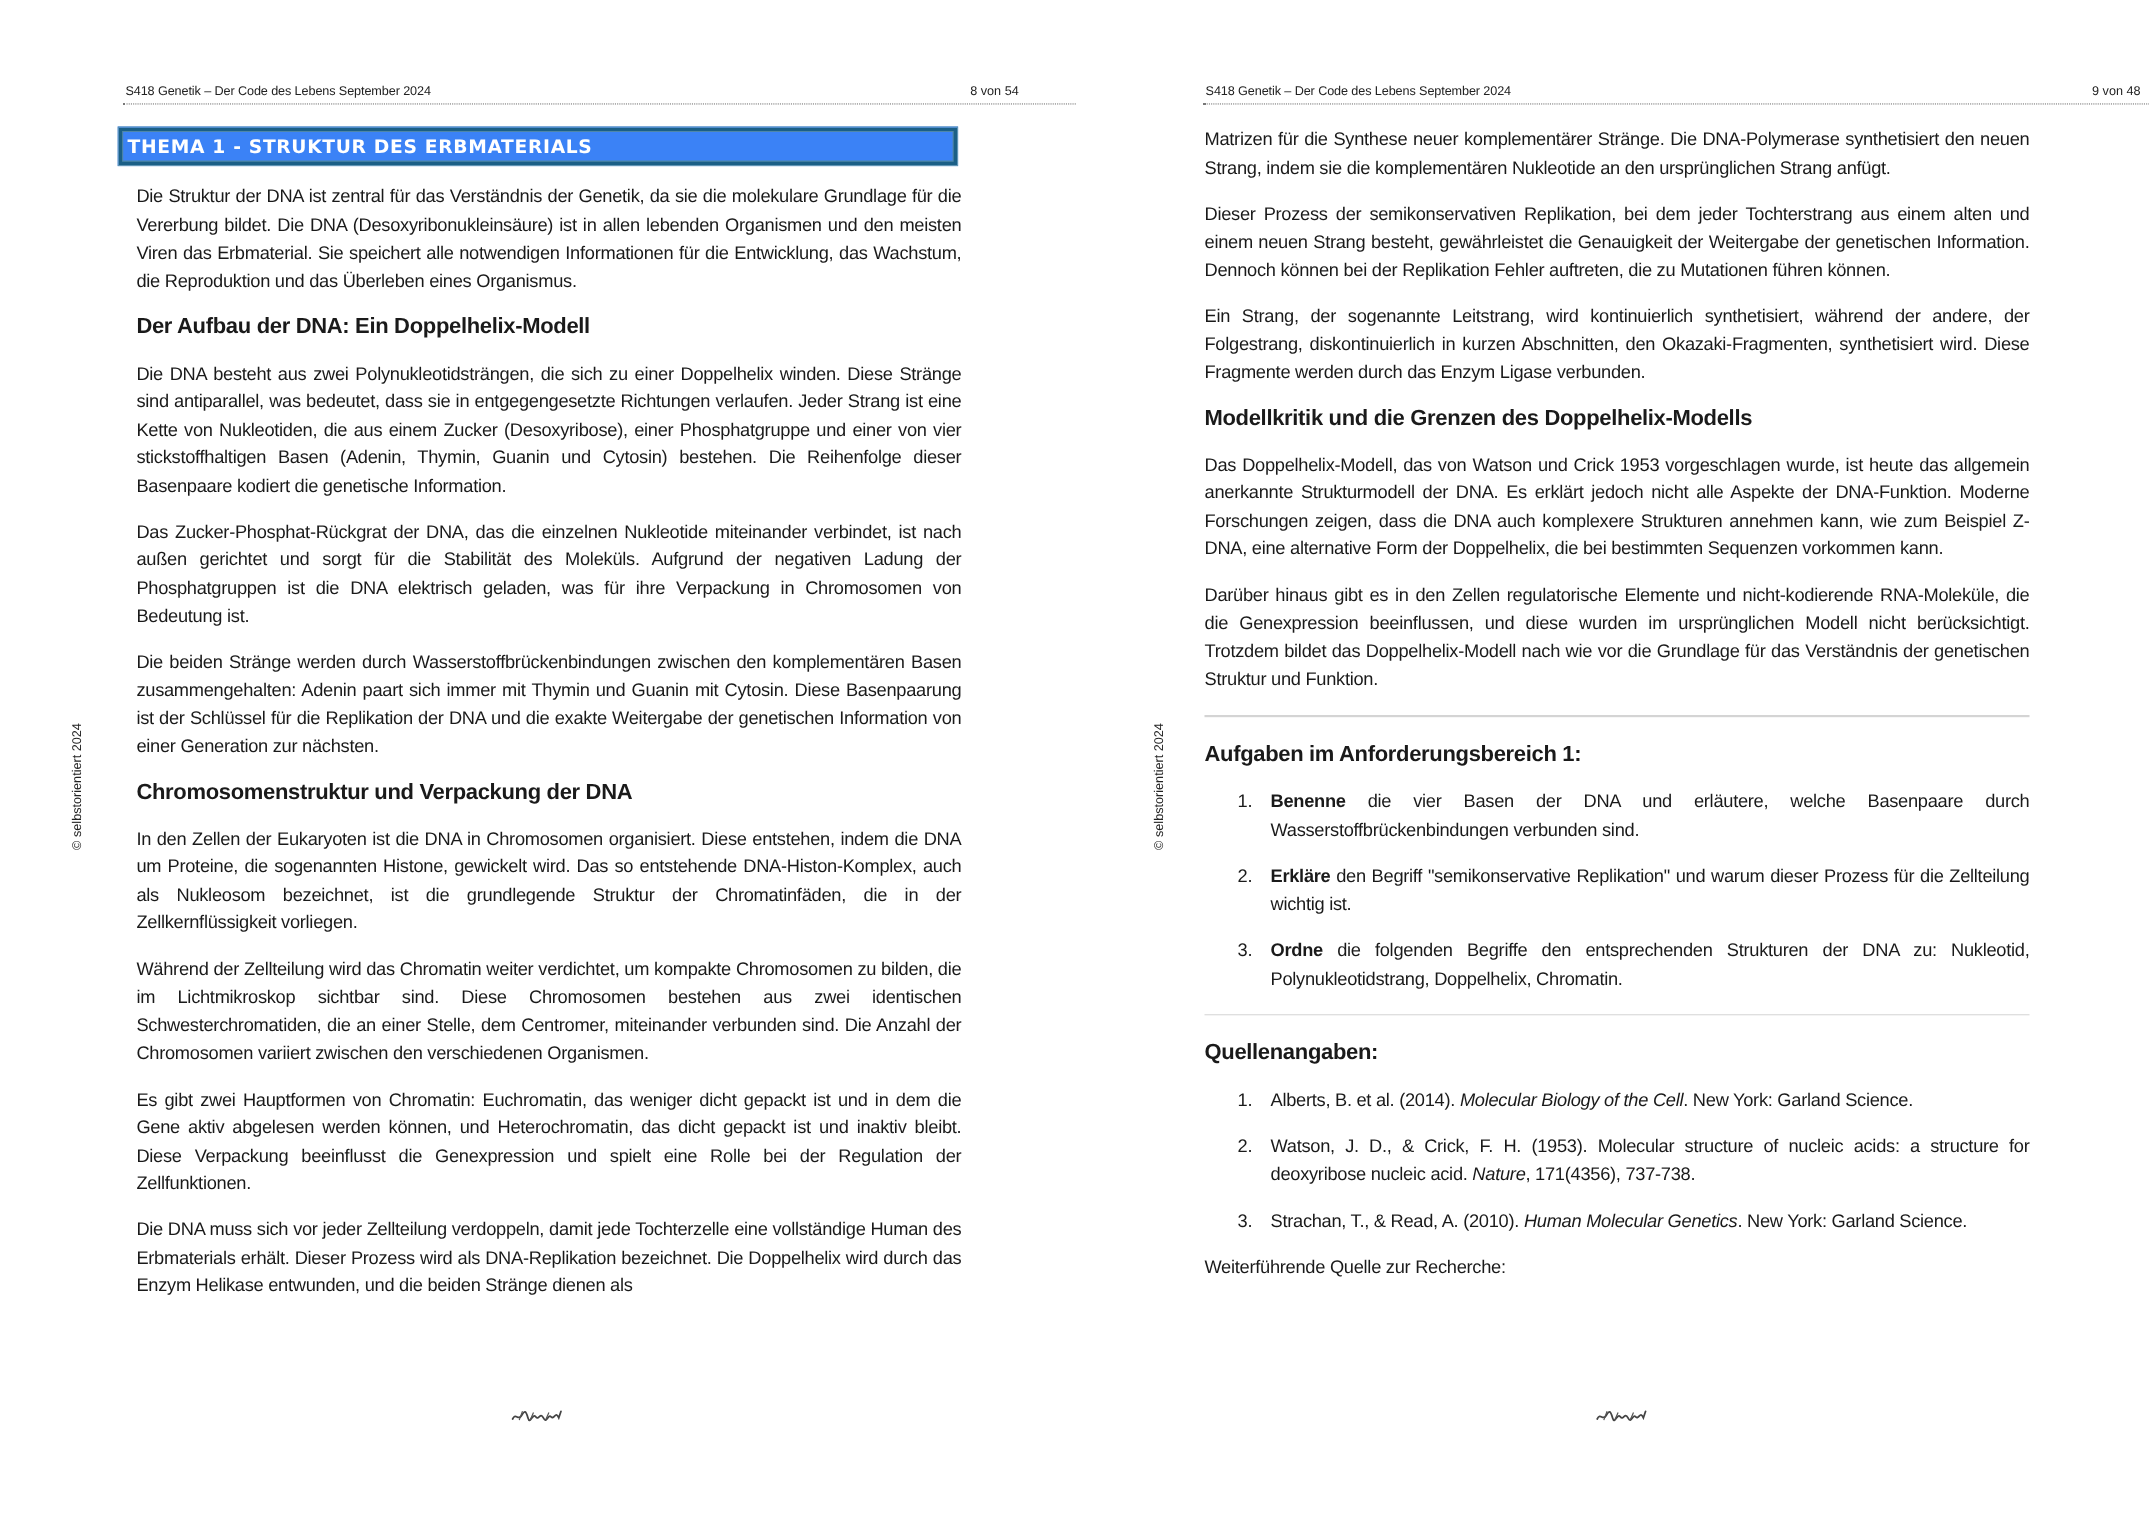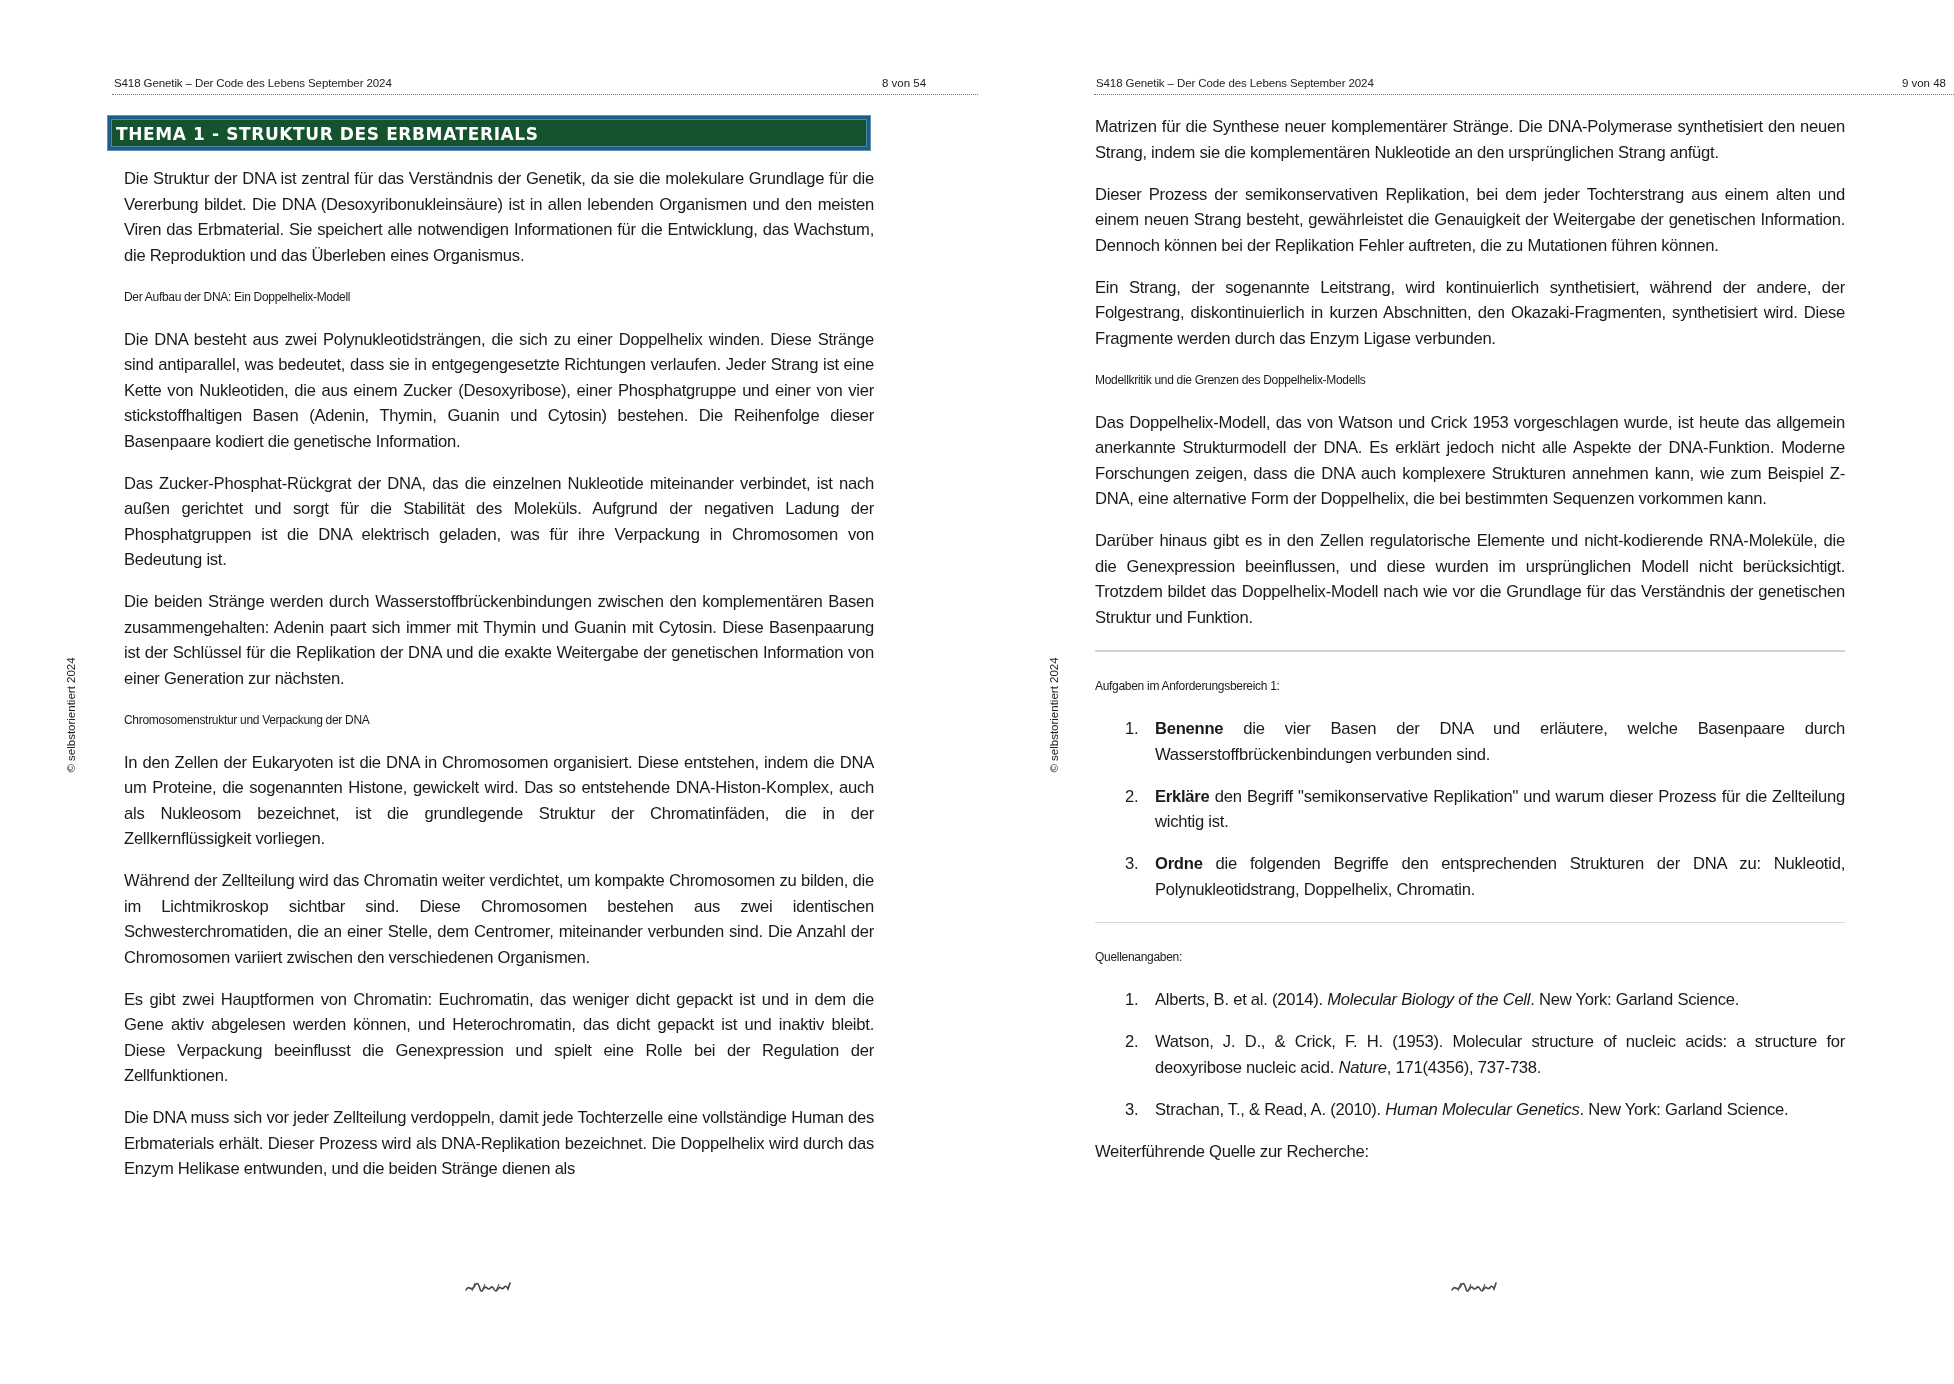--- a/index.html
+++ b/index.html
@@ -12,30 +12,30 @@
     .run-header { position: absolute; top: 76px; height: 18px; border-bottom: 1px dotted #777;
       font-family: "Liberation Sans", sans-serif; font-size: 11.5px; color: #222; }
     #page-left .run-header { left: 112px; width: 866px; }
     #page-right .run-header { left: 114px; width: 860px; }
     .run-header .h-title { position: absolute; left: 2px; top: 1px; letter-spacing: -0.1px; }
     .run-header .h-page { position: absolute; top: 1px; }
     #page-left .run-header .h-page { left: 770px; }
     #page-right .run-header .h-page { right: 8px; }
 
     .banner { position: absolute; left: 107px; top: 115px; width: 764px; height: 36px;
-      background: #14532d; box-sizing: border-box; border: 1px solid #5f94b3;
+      background: #3b82f6; box-sizing: border-box; border: 1px solid #5f94b3;
       box-shadow: inset 0 0 0 3px #1b5f86, inset 0 0 0 4px #4f87a8; text-decoration: underline; }
     .banner span { position: absolute; left: 8px; top: 8px; color: #fff; font-weight: bold;
       font-size: 17px; letter-spacing: 0.6px; font-family: "DejaVu Sans", sans-serif; }
 
     .col { position: absolute; font-size: 16.6px; line-height: 25.5px; color: #1a1a1a; }
     #page-left .col { left: 124px; top: 166px; width: 750px; }
     #page-right .col { left: 115px; top: 114px; width: 750px; }
     .col p { margin: 0 0 16.5px 0; text-align: justify; letter-spacing: -0.25px; }
-    .col h3 { margin: 0 0 16.5px 0; font-size: 12px; line-height: 25.5px; font-weight: normal; letter-spacing: -0.3px; }
+    .col h3 { margin: 0 0 16.5px 0; font-size: 20px; line-height: 25.5px; font-weight: bold; letter-spacing: -0.3px; }
     .col b { font-weight: bold; }
     .col i { font-style: italic; }
     .col .sep { height: 0; border-top: 2px solid #d4d4d4; margin: 20px 0 22px 0; }
     .col .sep.thin { border-top: 1px solid #d8d8d8; }
     .col ol { margin: 0; padding: 0; list-style: none; }
     .col ol li { position: relative; padding-left: 60px; margin: 0 0 16.5px 0; text-align: justify; letter-spacing: -0.25px; }
     .col ol li .num { position: absolute; left: 30px; top: 0; }
 
     .copyright { position: absolute; top: 715px; transform-origin: center center;
       transform: translate(-50%, -50%) rotate(-90deg); white-space: nowrap;

